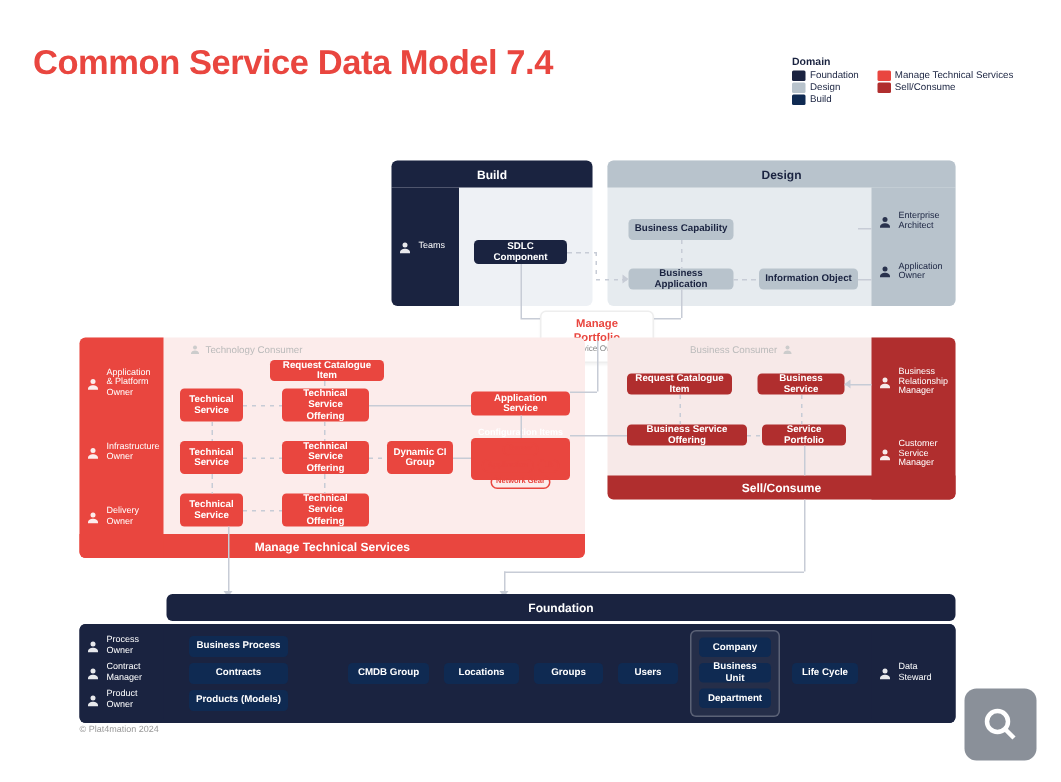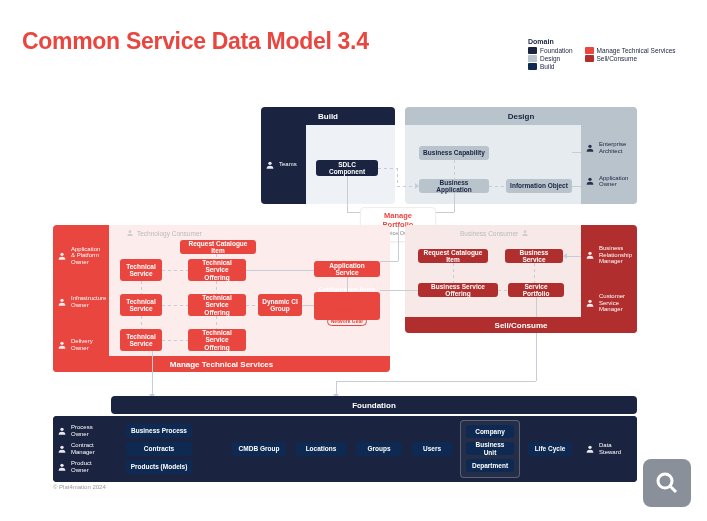--- a/index.html
+++ b/index.html
@@ -112,21 +112,21 @@
     position:absolute; width:0; height:0;
     border-left:3px solid transparent; border-right:3px solid transparent;
   }
   .arrow.down  { border-top:4px solid #c7ccd6; }
   .arrow.left  { border-top:3px solid transparent; border-bottom:3px solid transparent; border-right:4px solid #c7ccd6; border-left:none; }
   .arrow.right { border-top:3px solid transparent; border-bottom:3px solid transparent; border-left:4px solid #c7ccd6; border-right:none; }
 </style>
 </head>
 <body>
 
-<h1 class="title">Common Service Data Model 3.4</h1>
+<h1 class="title">Common Service Data Model 7.4</h1>
 
 <div class="legend">
   <div class="legend-title">Domain</div>
   <div class="legend-cols">
     <div class="legend-col">
       <div class="legend-item">
           <span class="swatch sw-navy"></span>
           <span>Foundation</span>
         </div>
       <div class="legend-item">

